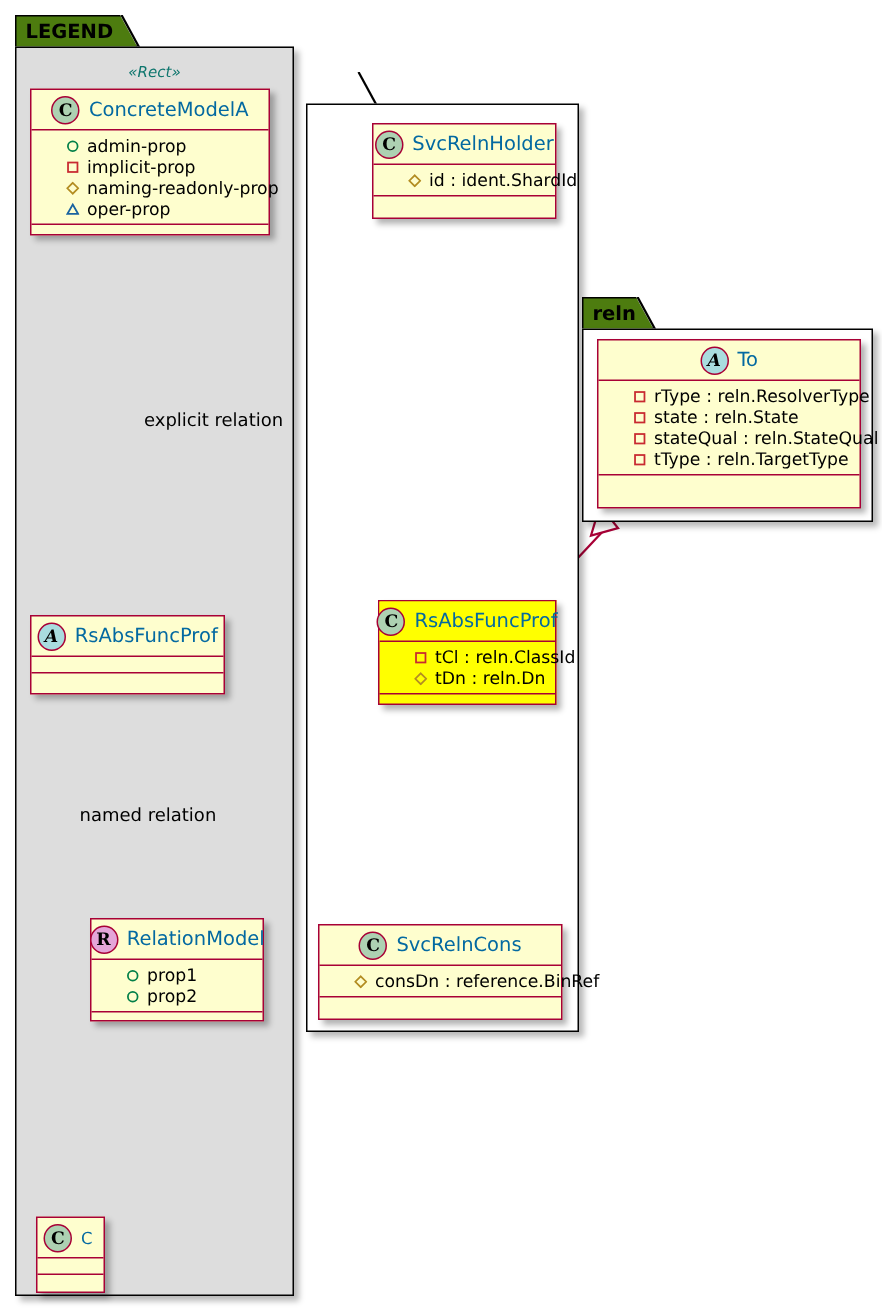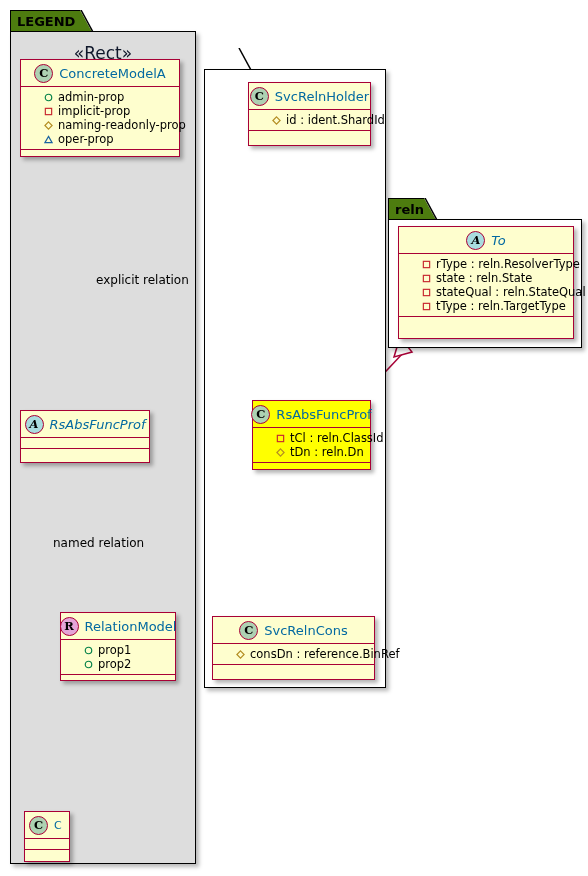--- a/index.html
+++ b/index.html
@@ -55,22 +55,23 @@
     box-sizing: border-box;
     border: 1.5px solid #000000;
     box-shadow: 3px 3px 4px rgba(0,0,0,0.28);
   }
   .pkg-legend .pkg-body { background: #dddddd; }
   .pkg-plain .pkg-body  { background: #ffffff; }
 
   
   .stereo {
     position: absolute;
-    font-size: 17px;
-    color: #0f172a;
+    font-size: 10px;
+    font-style: italic;
+    color: #0f766e;
     text-align: center;
   }
 
   
   .cls {
     position: absolute;
     box-sizing: border-box;
     border: 1.4px solid #A80036;
     background: #FEFECE;
     box-shadow: 3px 3px 4px rgba(0,0,0,0.3);
@@ -86,21 +87,21 @@
     padding: 4px 8px;
     height: 27px;
   }
   .cls.hl .cls-header { background: #FFFF00; }
   .cls-title {
     font-size: 13px;
     color: #0369a1;
     white-space: nowrap;
     text-align: right;
   }
-  .cls-title.italic { font-style: italic; }
+  .cls-title.italic { }
   .cls-attrs {
     box-sizing: border-box;
     border-bottom: 1.4px solid #A80036;
     padding: 3px 6px 3px 23px;
   }
   .cls-attrs.empty { height: 11px; padding: 0; }
   .cls-methods {
     box-sizing: border-box;
     height: 11px;
   }

